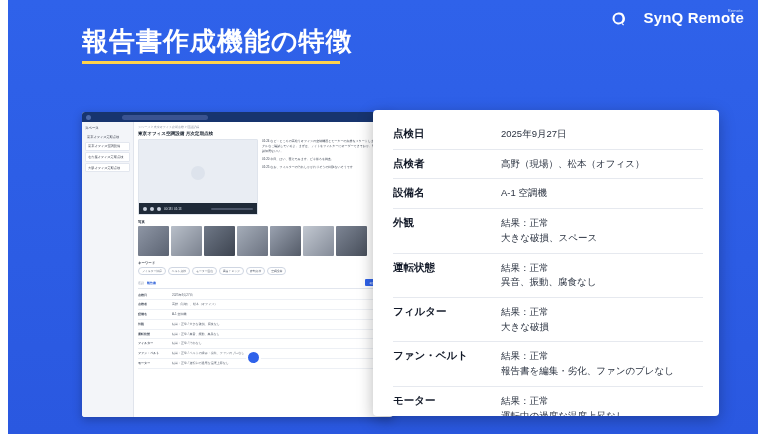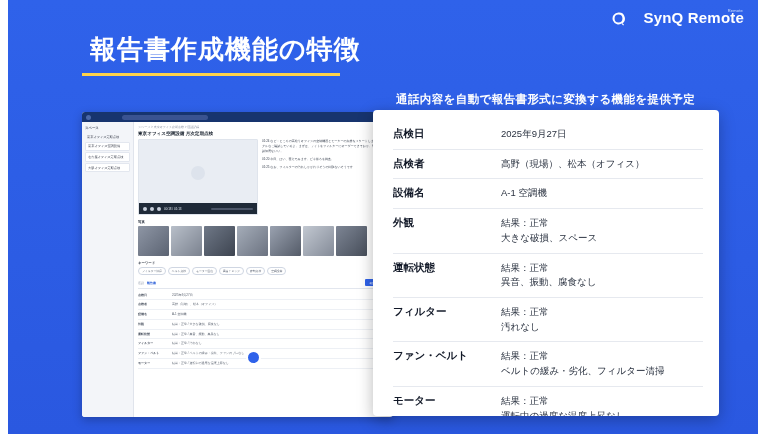--- a/index.html
+++ b/index.html
@@ -69,21 +69,21 @@
     position: absolute;
     left: 82px;
     top: 26px;
     z-index: 20;
   }
   .title {
     color: #ffffff;
     font-size: 26px;
     font-weight: bold;
     letter-spacing: 1px;
-    margin: 8px;
+    margin: 0;
     line-height: 1.2;
   }
   .title-underline {
     margin-top: 4px;
     height: 3px;
     width: 258px;
     background: #ffd24a;
   }
 
   
@@ -392,21 +392,20 @@
       <span class="logo-text">SynQ Remote</span>
       <span class="logo-sup">Remote</span>
     </div>
   </div>
 
   <div class="title-wrap">
     <h1 class="title">報告書作成機能の特徴</h1>
     <div class="title-underline"></div>
   </div>
 
-  <div class="subtitle">通話内容を自動で報告書形式に変換する機能を提供予定</div>
 
   <div class="app-window">
     <div class="app-topbar">
       <div class="dot"></div>
       <div class="pill"></div>
       <div class="right">
         <div class="ricon"></div>
         <div class="ricon"></div>
       </div>
     </div>
@@ -540,28 +539,28 @@
           <th>運転状態</th>
           <td>
             <span class="val-line2">結果：正常</span>
             <span class="val-line2">異音、振動、腐食なし</span>
           </td>
         </tr>
         <tr>
           <th>フィルター</th>
           <td>
             <span class="val-line2">結果：正常</span>
-            <span class="val-line2">汚れなし</span>
+            <span class="val-line2">大きな破損</span>
           </td>
         </tr>
         <tr>
           <th>ファン・ベルト</th>
           <td>
             <span class="val-line2">結果：正常</span>
-            <span class="val-line2">ベルトの緩み・劣化、フィルター清掃</span>
+            <span class="val-line2">報告書を編集・劣化、ファンのブレなし</span>
           </td>
         </tr>
         <tr>
           <th>モーター</th>
           <td>
             <span class="val-line2">結果：正常</span>
             <span class="val-line2">運転中の過度な温度上昇なし</span>
           </td>
         </tr>
       </tbody>

